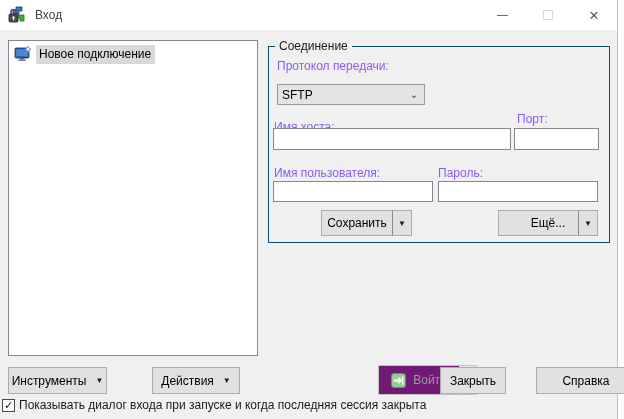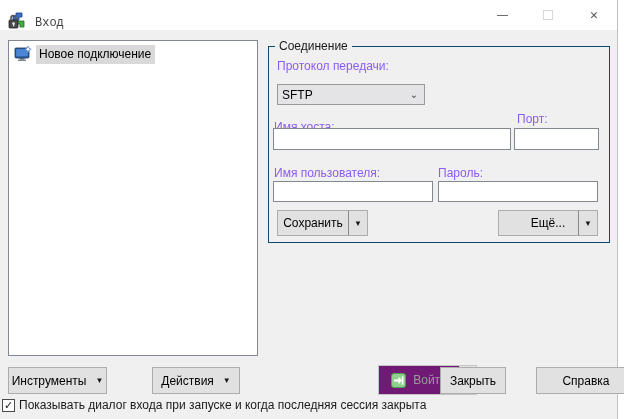--- a/index.html
+++ b/index.html
@@ -4,21 +4,21 @@
 <style>
   * { margin:0; padding:0; box-sizing:border-box; }
   html,body { width:624px; height:419px; background:#ffffff; overflow:hidden;
     font-family:"Liberation Sans","DejaVu Sans",sans-serif; font-size:12px; color:#000; }
 
   .dialog { position:absolute; left:0; top:0; width:618px; height:419px;
     background:#f0f0f0; border-right:1px solid #bfbfbf; }
 
   
   .titlebar { position:absolute; left:0; top:0; width:100%; height:30px;
-    background:#ffffff; display:flex; align-items:flex-end;font-family:Liberation Mono, monospace; }
+    background:#ffffff; display:flex; align-items:center; }
   .titlebar .app-icon { width:20px; height:18px; margin-left:7px; }
   .titlebar .title { margin-left:8px; color:#424242; font-size:12px; }
   .win-controls { position:absolute; right:0; top:0; height:30px; display:flex; }
   .win-btn { width:46px; height:30px; display:flex; align-items:center; justify-content:center; }
   .glyph-min { width:11px; height:1px; background:#6e6e6e; }
   .glyph-max { width:10px; height:10px; border:1px solid #d8d8d8; }
   .glyph-close { font-size:13px; color:#5a5a5a; line-height:1; }
 
   
   .session-list { position:absolute; left:8px; top:40px; width:250px; height:316px;
@@ -135,21 +135,21 @@
 
     </div>
 
     <span class="fld-label" style="left:5px; top:119px;">Имя пользователя:</span>
     <input class="text-input" style="left: 4px; top: 134px; width: 160px; height: 21px;" value="">
 
     <span class="fld-label" style="left:169px; top:119px;">Пароль:</span>
     <input class="text-input" type="password" style="left: 169px; top: 134px; width: 160px; height: 21px;" value="">
 
     <div class="split-btn" style="left:8px; top:163px;">
-      <div class="split-main" style="width:71px;">
+      <div class="split-main" style="width:71px;margin-left:44px;">
         <span>Сохранить</span>
       </div>
       <div class="split-arrow">
         <span>▼</span>
       </div>
     </div>
 
     <div class="split-btn" style="left:229px; top:163px;">
       <div class="split-main" style="width:80px;padding-left:19px;">
         <span>Ещё...</span>

